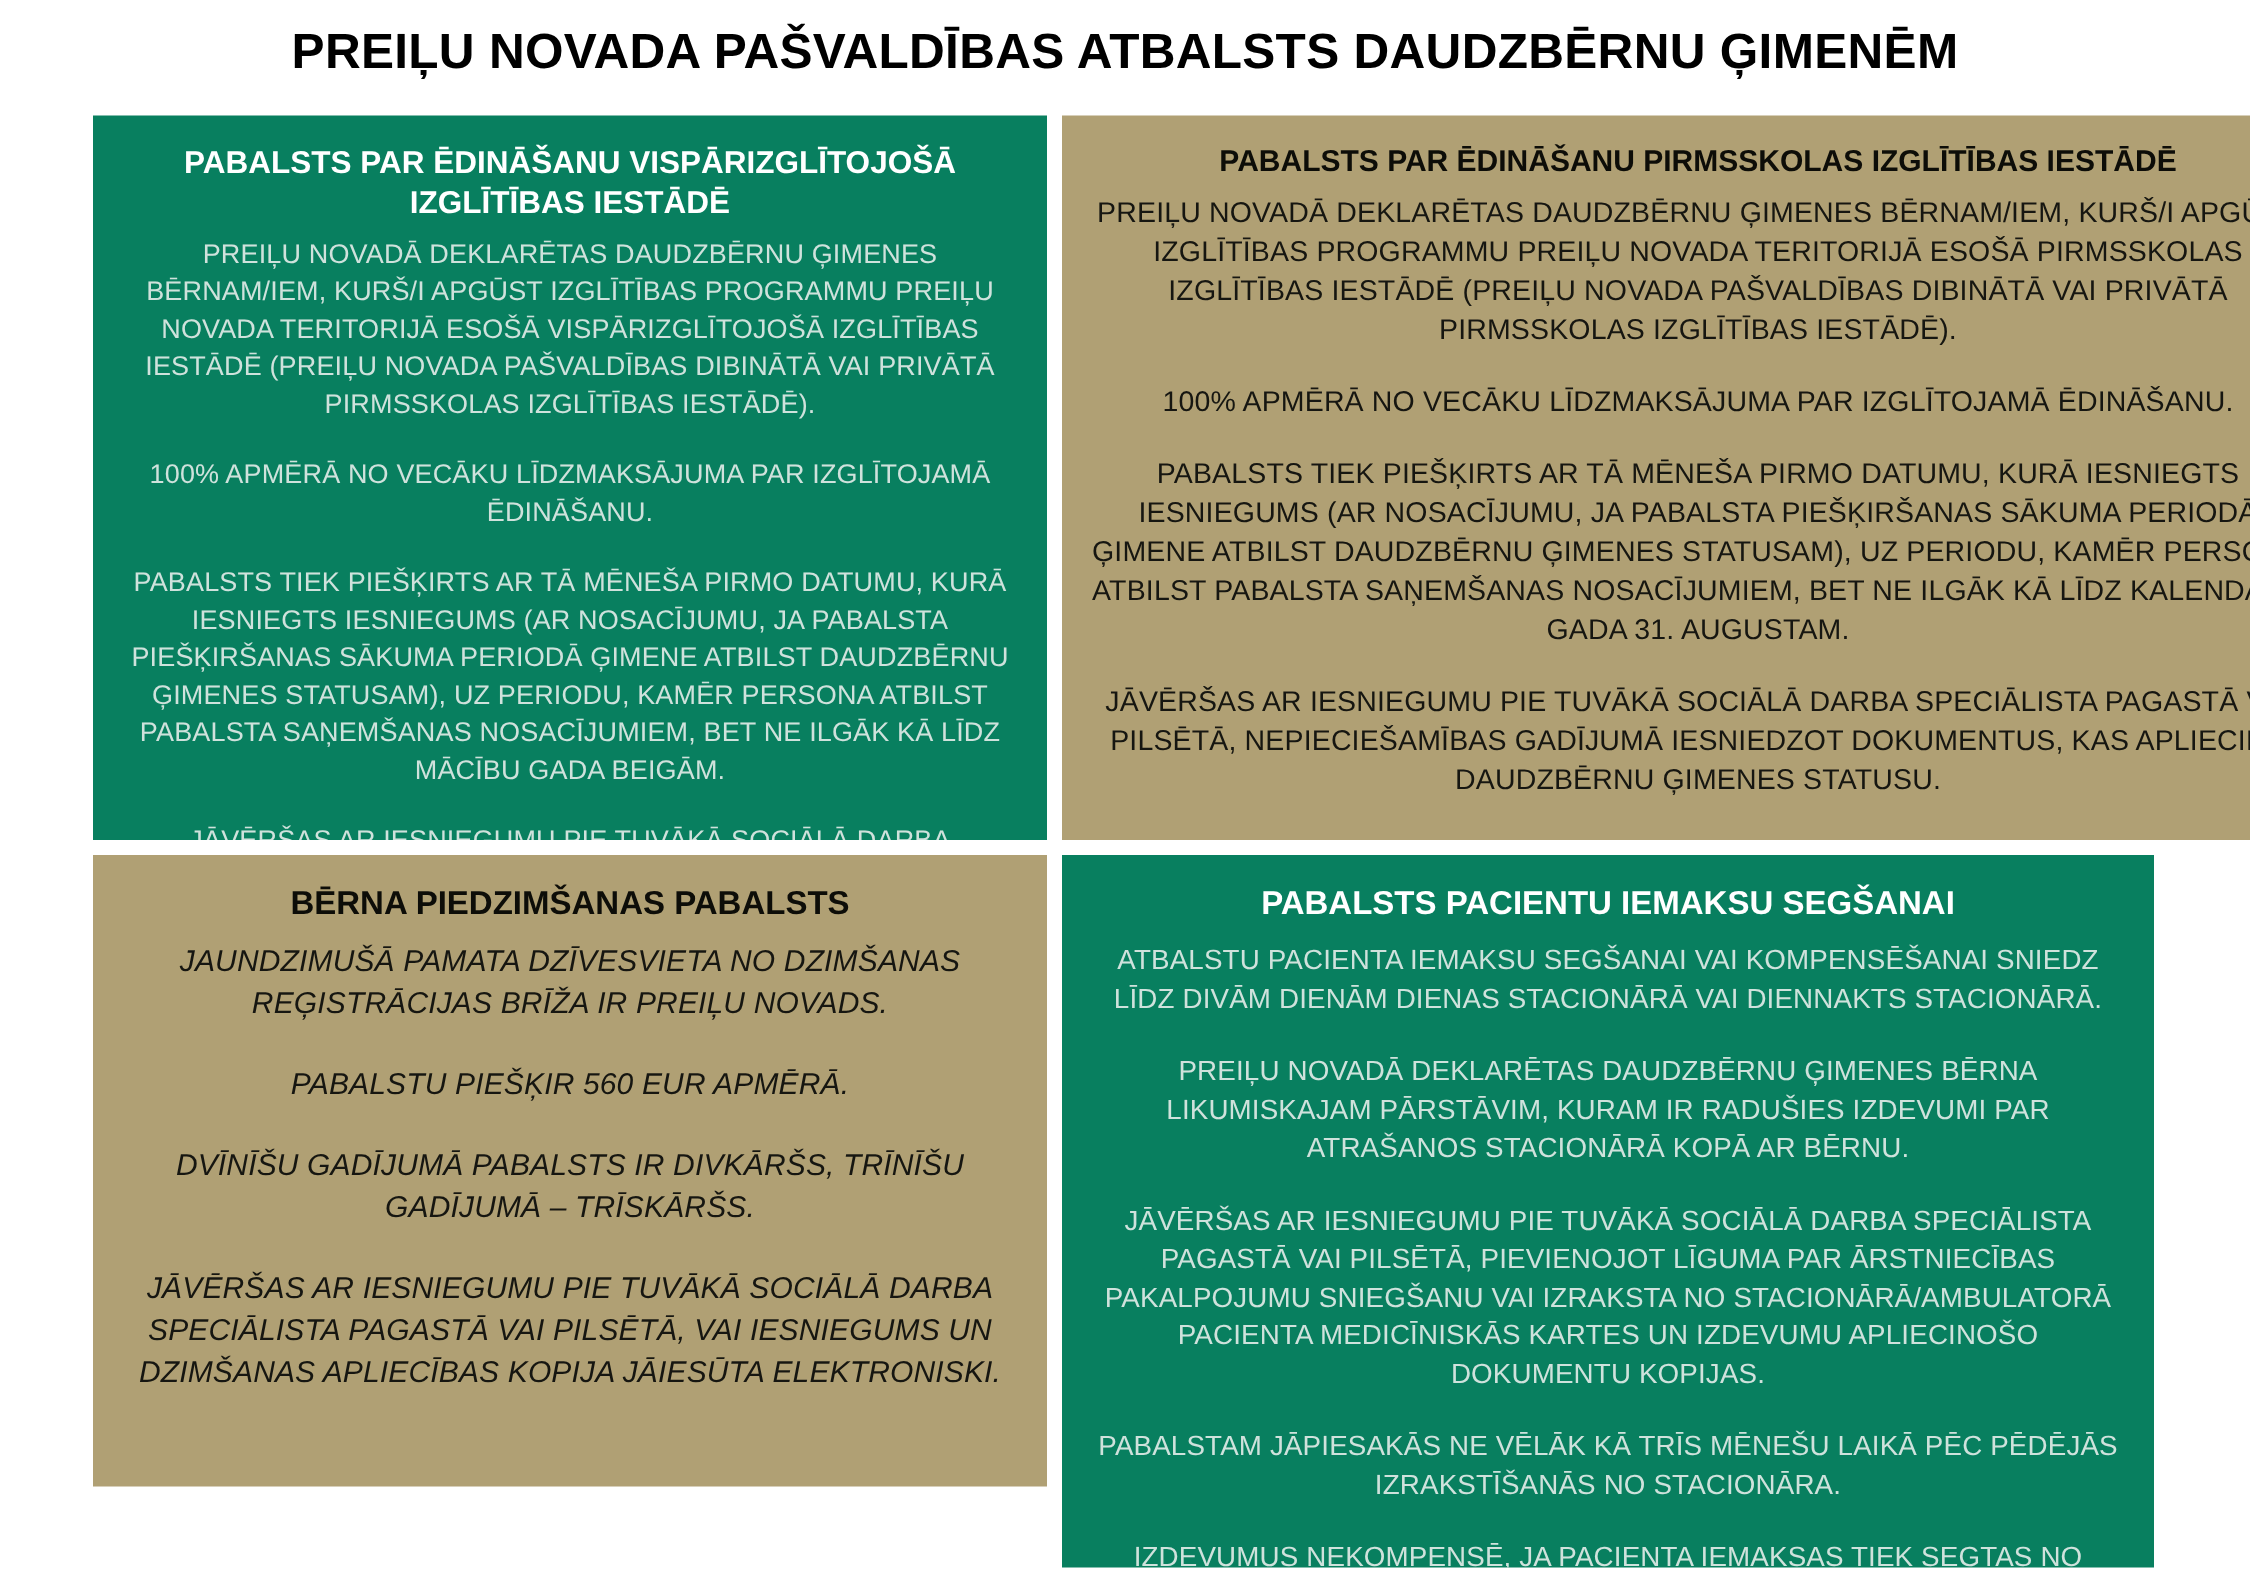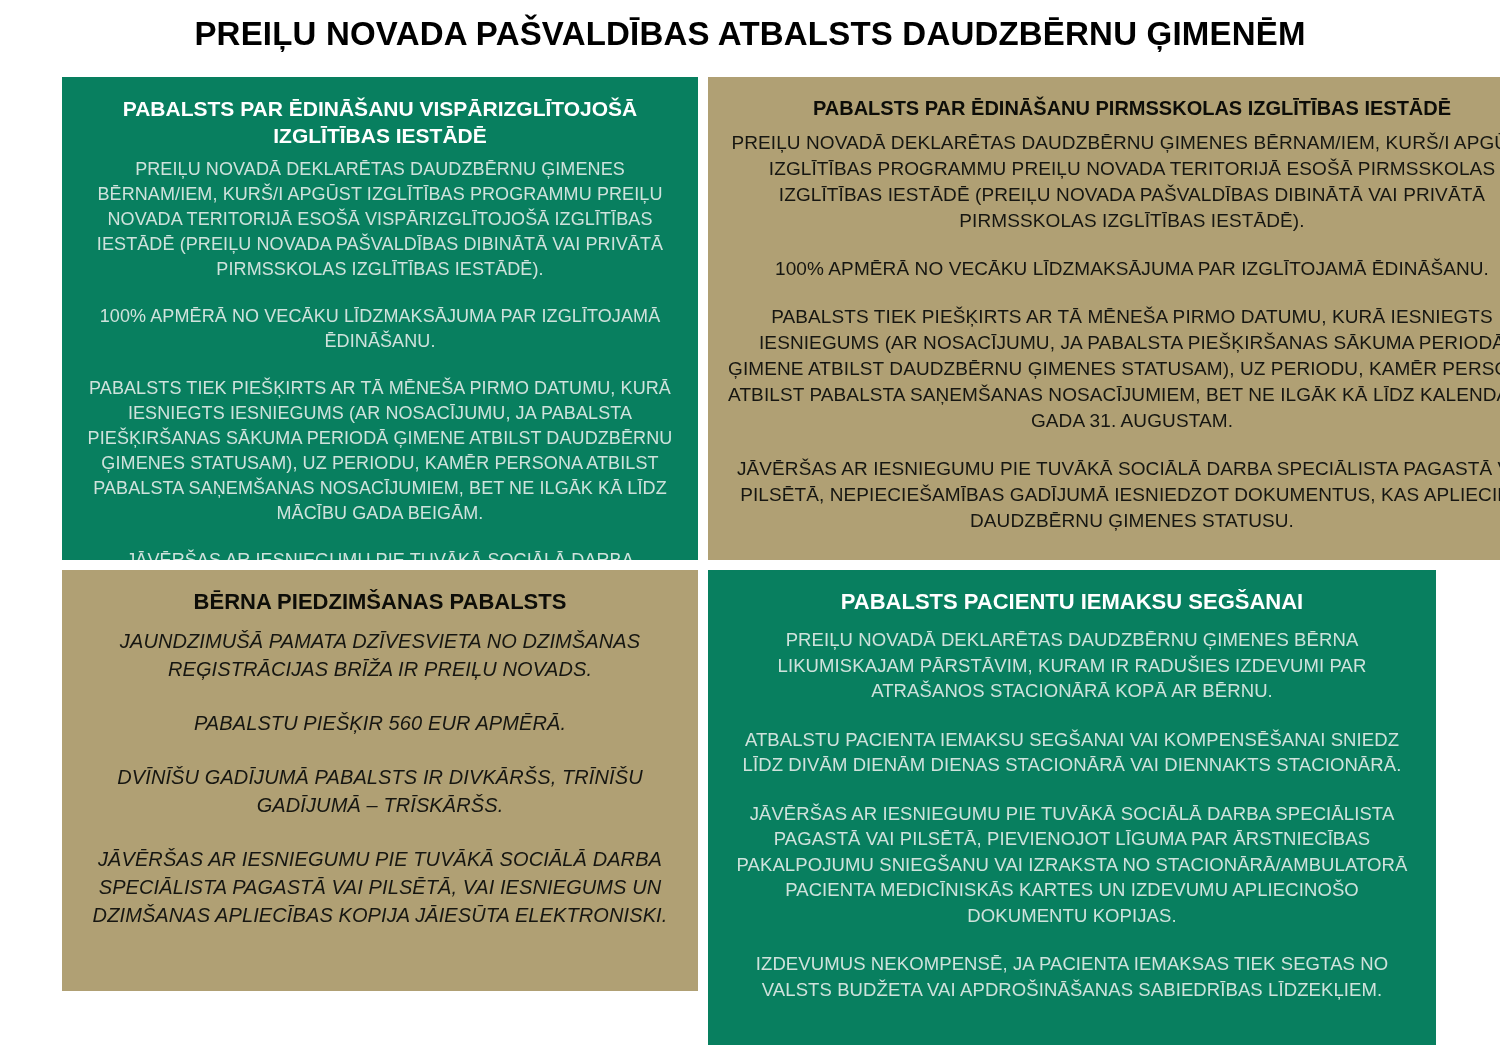--- a/index.html
+++ b/index.html
@@ -136,21 +136,22 @@
         <p>JAUNDZIMUŠĀ PAMATA DZĪVESVIETA NO DZIMŠANAS REĢISTRĀCIJAS BRĪŽA IR PREIĻU NOVADS.</p>
         <p>PABALSTU PIEŠĶIR 560 EUR APMĒRĀ.</p>
         <p>DVĪNĪŠU GADĪJUMĀ PABALSTS IR DIVKĀRŠS, TRĪNĪŠU GADĪJUMĀ – TRĪSKĀRŠS.</p>
         <p>JĀVĒRŠAS AR IESNIEGUMU PIE TUVĀKĀ SOCIĀLĀ DARBA SPECIĀLISTA PAGASTĀ VAI PILSĒTĀ, VAI IESNIEGUMS UN DZIMŠANAS APLIECĪBAS KOPIJA JĀIESŪTA ELEKTRONISKI.</p>
       </div>
     </section>
 
     <section class="panel green panel-4">
       <h2 class="panel-heading">PABALSTS PACIENTU IEMAKSU SEGŠANAI</h2>
       <div class="panel-body">
+        <p>ATBALSTU PACIENTA IEMAKSU SEGŠANAI VAI KOMPENSĒŠANAI SNIEDZ LĪDZ DIVĀM DIENĀM DIENAS STACIONĀRĀ VAI DIENNAKTS STACIONĀRĀ.</p>
         <p>PREIĻU NOVADĀ DEKLARĒTAS DAUDZBĒRNU ĢIMENES BĒRNA LIKUMISKAJAM PĀRSTĀVIM, KURAM IR RADUŠIES IZDEVUMI PAR ATRAŠANOS STACIONĀRĀ KOPĀ AR BĒRNU.</p>
-        <p>ATBALSTU PACIENTA IEMAKSU SEGŠANAI VAI KOMPENSĒŠANAI SNIEDZ LĪDZ DIVĀM DIENĀM DIENAS STACIONĀRĀ VAI DIENNAKTS STACIONĀRĀ.</p>
         <p>JĀVĒRŠAS AR IESNIEGUMU PIE TUVĀKĀ SOCIĀLĀ DARBA SPECIĀLISTA PAGASTĀ VAI PILSĒTĀ, PIEVIENOJOT LĪGUMA PAR ĀRSTNIECĪBAS PAKALPOJUMU SNIEGŠANU VAI IZRAKSTA NO STACIONĀRĀ/AMBULATORĀ PACIENTA MEDICĪNISKĀS KARTES UN IZDEVUMU APLIECINOŠO DOKUMENTU KOPIJAS.</p>
+        <p>PABALSTAM JĀPIESAKĀS NE VĒLĀK KĀ TRĪS MĒNEŠU LAIKĀ PĒC PĒDĒJĀS IZRAKSTĪŠANĀS NO STACIONĀRA.</p>
         <p>IZDEVUMUS NEKOMPENSĒ, JA PACIENTA IEMAKSAS TIEK SEGTAS NO VALSTS BUDŽETA VAI APDROŠINĀŠANAS SABIEDRĪBAS LĪDZEKĻIEM.</p>
       </div>
     </section>
 
   </div>
 </div>
 
 </body></html>

